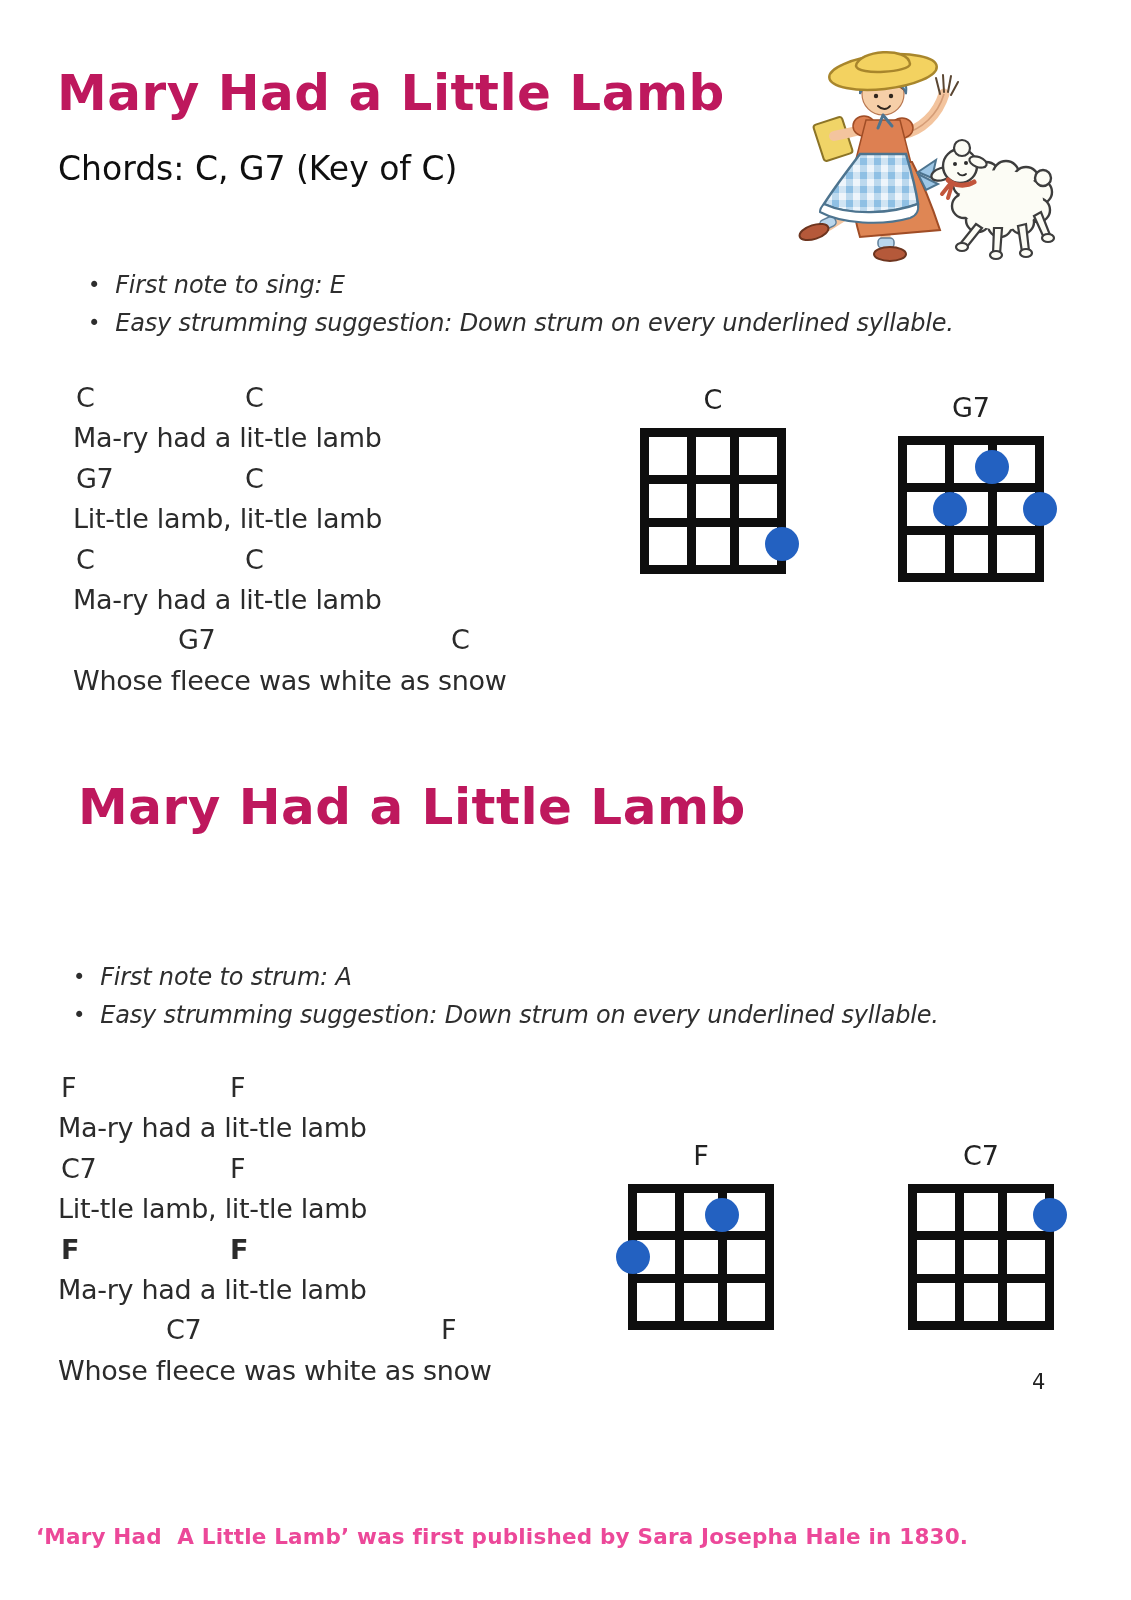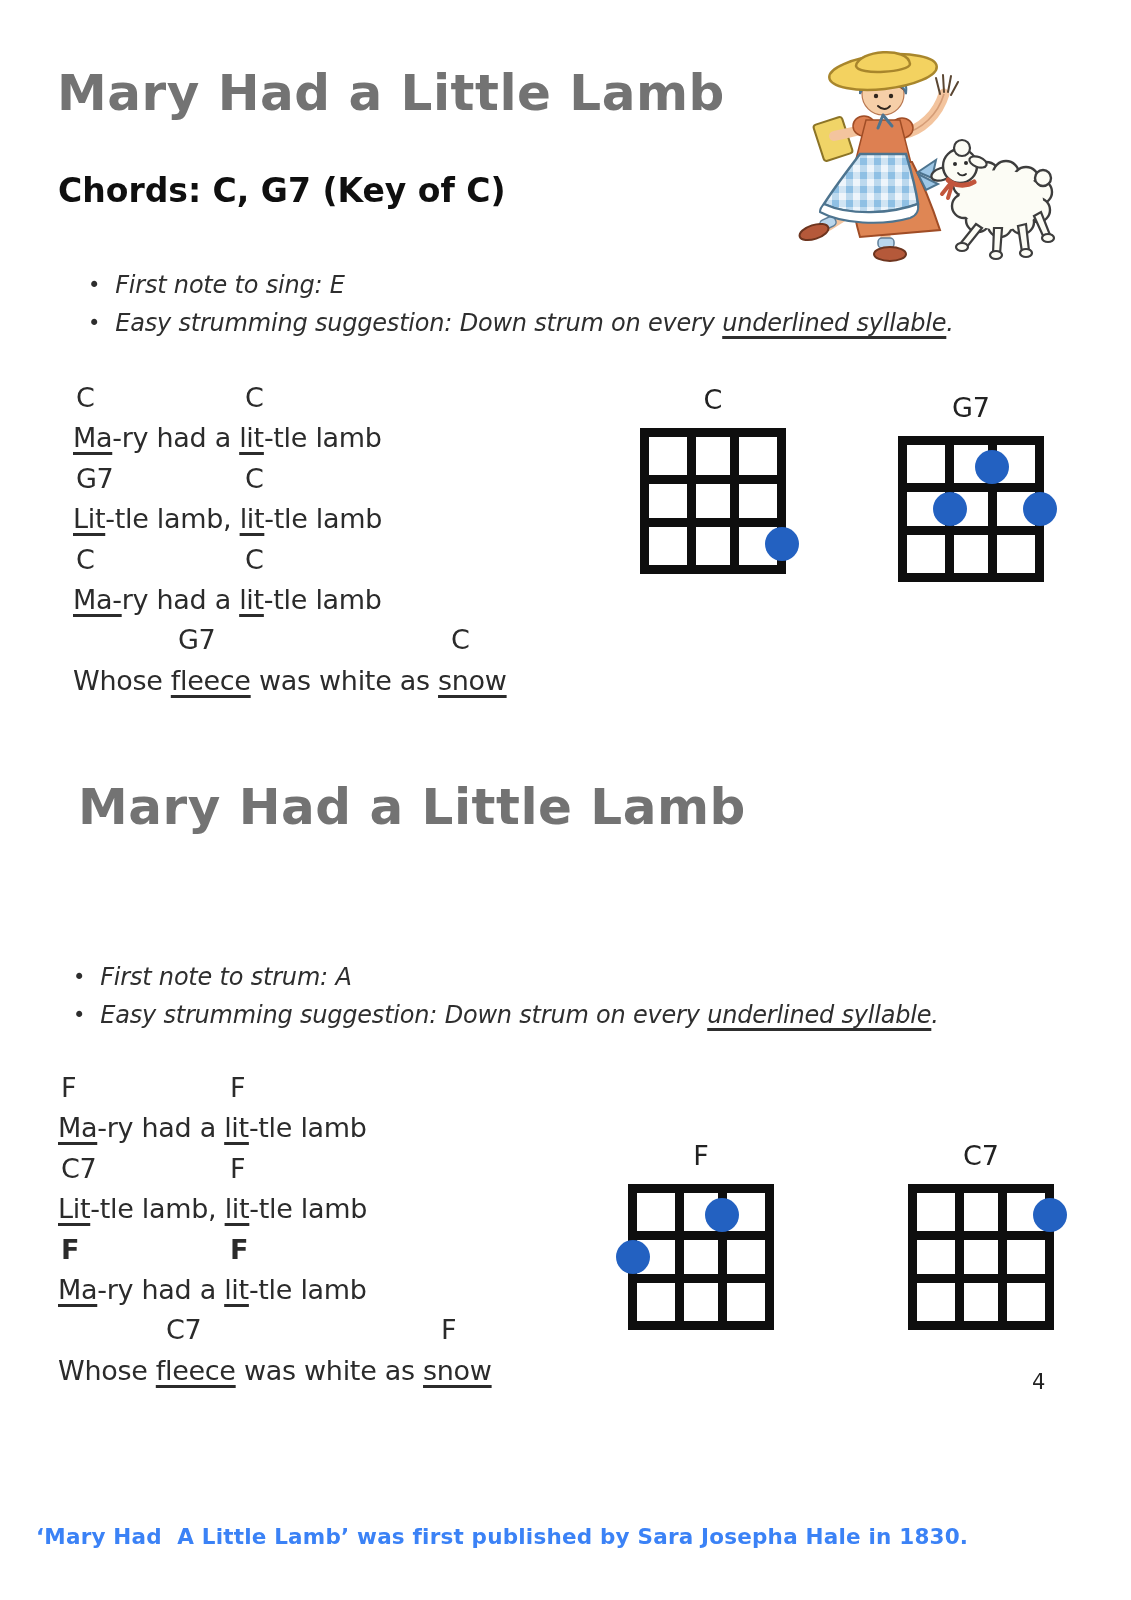--- a/index.html
+++ b/index.html
@@ -1,60 +1,60 @@
 <!DOCTYPE html>
 <html><head>
 <meta charset="utf-8">
 <style>
   html,body{margin:0;padding:0;background:#ffffff;}
   .page{position:relative;width:1131px;height:1600px;background:#ffffff;
         font-family:"DejaVu Sans","Liberation Sans",sans-serif;overflow:hidden;color:#1c1c1c;}
 
-  .song-title{position:absolute;font-size:50px;font-weight:800;letter-spacing:.5px;color:#737373;line-height:1;text-align:center;}
+  .song-title{position:absolute;font-size:50px;font-weight:800;letter-spacing:.5px;color:#be185d;line-height:1;text-align:center;}
   #title-0{left:57px;top:68px;}
   #title-1{left:78px;top:782px;}
 
-  .song-subtitle{position:absolute;font-size:33px;font-weight:700;color:#0f0f0f;line-height:1;margin-top:22px;}
+  .song-subtitle{position:absolute;font-size:33px;font-weight:400;color:#0f0f0f;line-height:1;}
   #subtitle-0{left:58px;top:152px;}
   #subtitle-1{left:79px;top:866px;}
 
   #illustration{position:absolute;left:790px;top:32px;width:280px;height:235px;}
 
   .bullets{position:absolute;}
   #bullets-0{left:88px;top:266px;}
   #bullets-1{left:73px;top:958px;}
   .bullet-line{display:flex;align-items:flex-start;gap:15px;font-style:italic;
                font-size:24px;line-height:38px;color:#2e2e2e;letter-spacing:-0.2px;}
   .bullet-dot{font-style:normal;font-size:21px;line-height:38px;}
 
   .lyrics{position:absolute;width:560px;}
   #lyrics-0{left:73px;top:378px;}
   #lyrics-1{left:58px;top:1068px;}
   .lyr-line{position:relative;height:40.4px;font-size:27px;line-height:40.4px;
             color:#2b2b2b;letter-spacing:-0.3px;white-space:pre;}
   .chord{position:absolute;top:0;font-size:27px;line-height:40.4px;color:#2b2b2b;}
-  .u{text-decoration:underline;text-underline-offset:5px;text-decoration-thickness:2.5px;}
+  .u{text-underline-offset:5px;text-decoration-thickness:2.5px;}
 
   .diagram{position:absolute;}
   #dgm-0-0{left:640px;top:384px;}
   #dgm-0-1{left:898px;top:392px;}
   #dgm-1-0{left:628px;top:1140px;}
   #dgm-1-1{left:908px;top:1140px;}
   .dlabel{width:146px;text-align:center;font-size:27px;color:#222;margin-bottom:12px;line-height:1.2;}
   .grid{position:relative;width:146px;height:146px;box-sizing:border-box;
         border:9px solid #0e0e0e;background:#fff;}
   .vline{position:absolute;top:0;bottom:0;width:9px;background:#0e0e0e;}
   .v1{left:38px;} .v2{left:81px;}
   .hline{position:absolute;left:0;right:0;height:9px;background:#0e0e0e;}
   .h1{top:38px;} .h2{top:81px;}
   .dot{position:absolute;width:34px;height:34px;border-radius:50%;}
 
   #page-number{position:absolute;left:1032px;top:1370px;font-size:21px;color:#222;}
   #footer{position:absolute;left:36px;top:1524px;font-size:21.5px;font-weight:700;
-          color:#3b82f6;white-space:pre;letter-spacing:.2px;}
+          color:#ec4899;white-space:pre;letter-spacing:.2px;}
 </style>
 </head>
 <body>
 
 <div class="page">
 
   <div class="song-title" id="title-0">Mary Had a Little Lamb</div>
   <div class="song-subtitle" id="subtitle-0">Chords: C, G7 (Key of C)</div>
 
   <svg id="illustration" viewBox="0 0 280 235" xmlns="http://www.w3.org/2000/svg">

